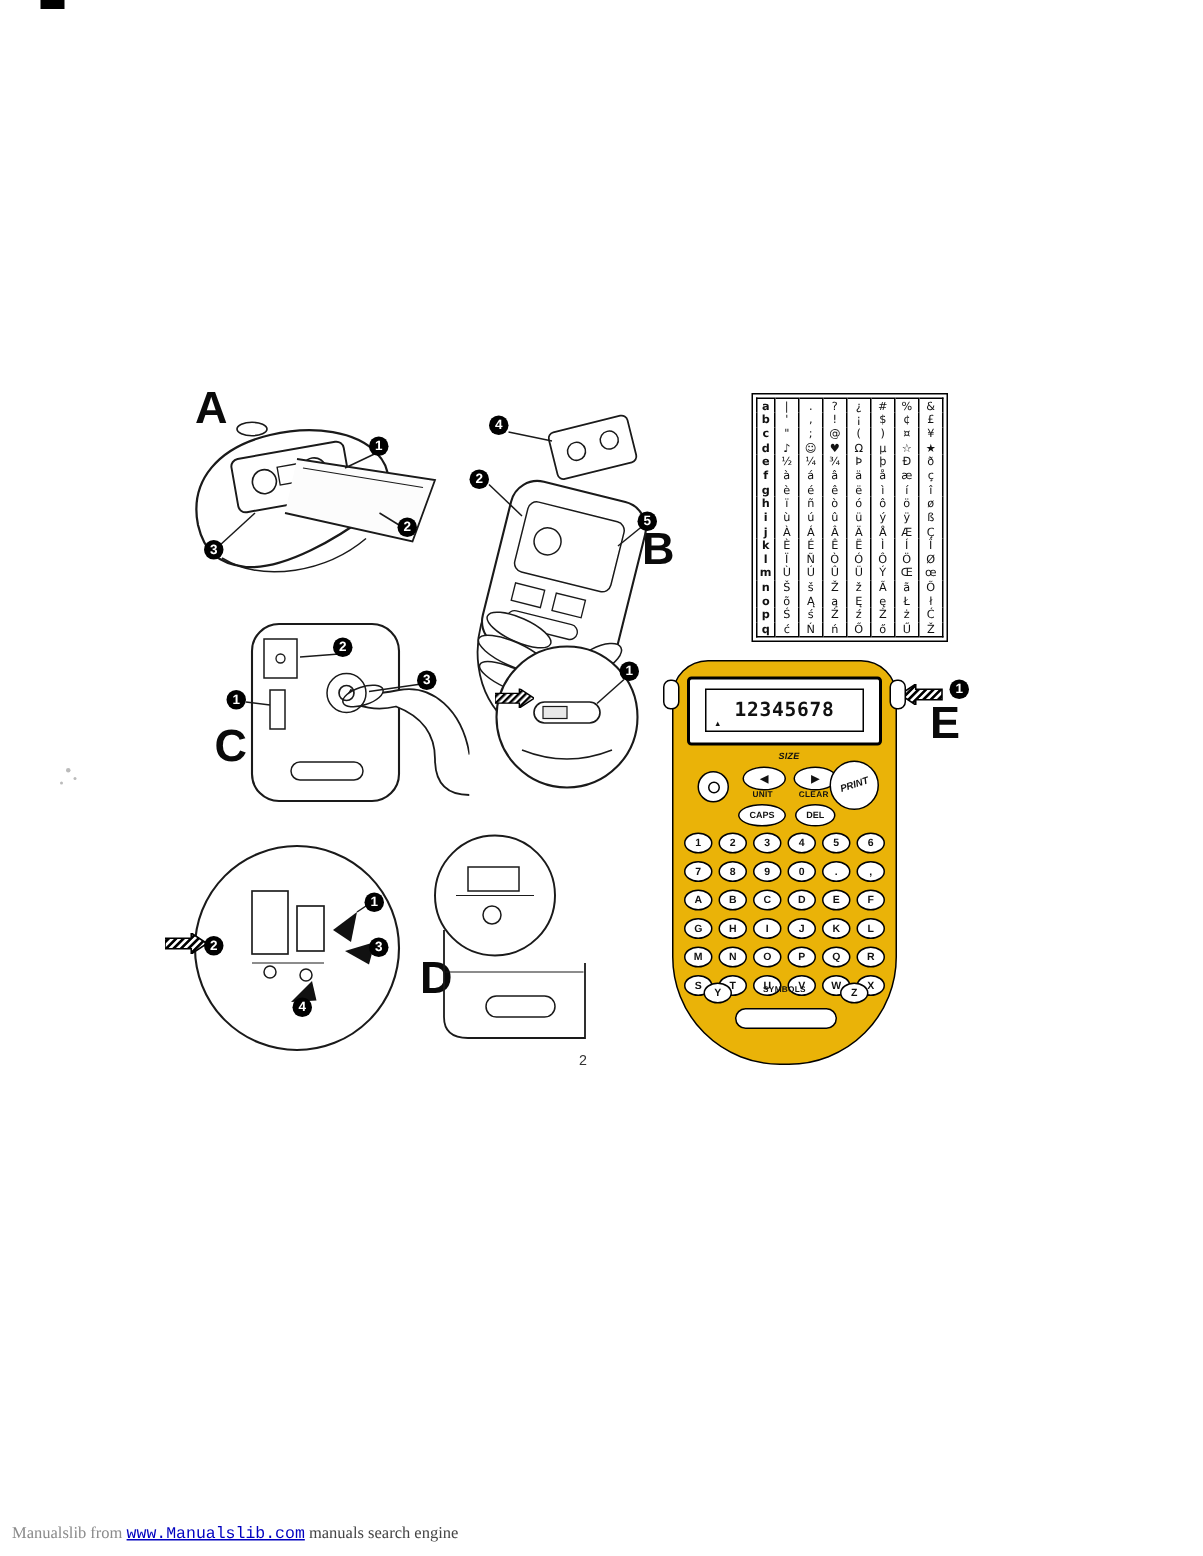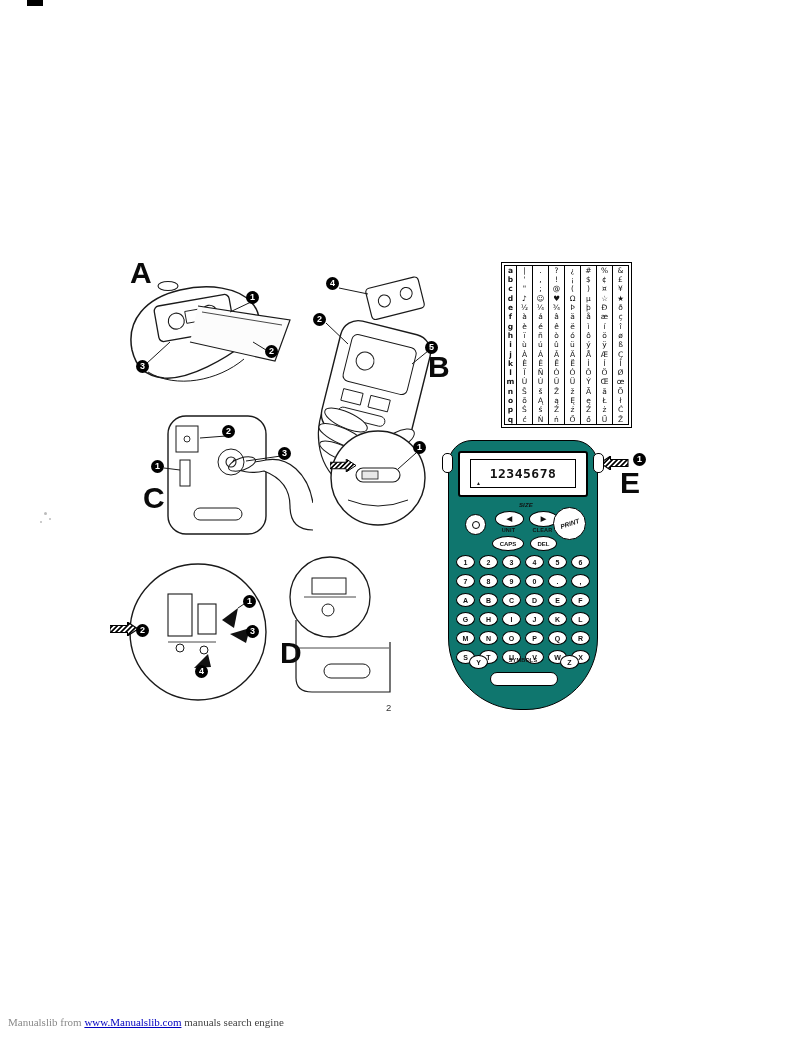--- a/index.html
+++ b/index.html
@@ -15,21 +15,21 @@
 
   
   .symtable-wrap{position:absolute;left:501px;top:262px;border:1.3px solid #000;padding:2px;background:#fff;}
   table.symtable{border-collapse:collapse;border:1px solid #000;}
   .symtable td{width:15px;height:9.3px;font-size:7.5px;text-align:center;padding:0;line-height:1;
                border-left:1px solid #000;font-family:"DejaVu Sans",sans-serif;color:#111;}
   .symtable td.rowkey{width:11px;font-weight:bold;border-left:none;}
 
   
   .device{position:absolute;left:448px;top:440px;width:148px;height:268px;border:1.6px solid #000;
-          border-radius:24px 24px 72px 72px;background:#0f766e;}
+          border-radius:24px 24px 72px 72px;background:#eab308;}
   .bump{position:absolute;width:9px;height:18px;border:1.5px solid #000;border-radius:5px;background:#fff;}
   .bump-left{left:-7px;top:12px;} .bump-right{right:-7px;top:12px;}
   .bezel{position:absolute;left:9px;top:10px;width:126px;height:42px;border:2px solid #000;border-radius:3px;background:#fff;}
   .lcd{position:absolute;left:10px;top:6px;right:10px;bottom:7px;border:1.2px solid #000;
        display:flex;align-items:center;justify-content:center;}
   .lcd-text{font-family:"DejaVu Sans Mono",monospace;font-weight:bold;font-size:13px;letter-spacing:.5px;color:#111;}
   .lcd-cursor{position:absolute;left:5px;bottom:1px;font-size:5px;line-height:1;}
   .pill{position:absolute;border:1.1px solid #000;border-radius:50%;background:#fff;display:flex;
         align-items:center;justify-content:center;font-weight:bold;color:#111;}
   .lbl{position:absolute;font-size:6px;font-weight:bold;color:#111;letter-spacing:.2px;line-height:1;}
@@ -50,21 +50,21 @@
        display:flex;align-items:center;justify-content:center;background:#fff;color:#111;line-height:1;}
   .key-y{position:absolute;left:20px;top:214px;}
   .key-z{position:absolute;left:111px;top:214px;}
   .symbols-lbl{left:40px;top:217px;width:68px;text-align:center;font-size:5.5px;}
   .space-key{position:absolute;left:41px;top:231px;width:66px;height:12px;border:1.1px solid #000;
              border-radius:7px;background:#fff;}
 
   .page-number{position:absolute;left:386px;top:702px;font-size:9.5px;color:#333;}
   .footer{position:absolute;left:8px;top:1016px;font-family:"Liberation Serif",serif;font-size:11px;}
   .footer .pre{color:#8a8a8a;}
-  .footer a{color:#0000c0;text-decoration:underline;}
+  .footer a{color:#0000c0;text-decoration:underline;font-family:Liberation Mono, monospace;}
   .footer .suf{color:#444;}
 </style>
 </head>
 <body>
 
 <div class="page">
 
   <svg width="0" height="0" style="position:absolute">
     <defs>
       <pattern id="hatch" patternUnits="userSpaceOnUse" width="4" height="4" patternTransform="rotate(45 0 0)">

